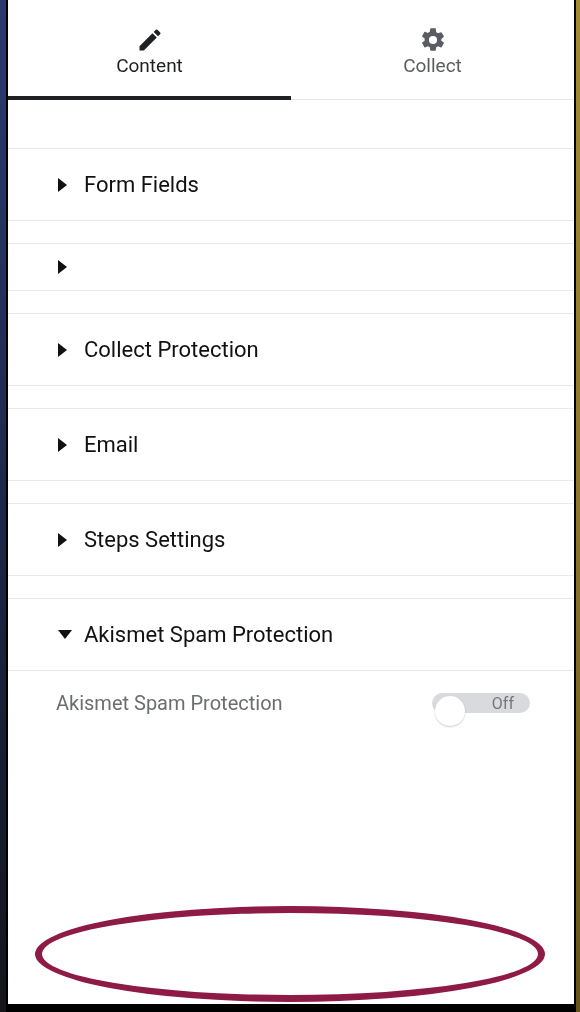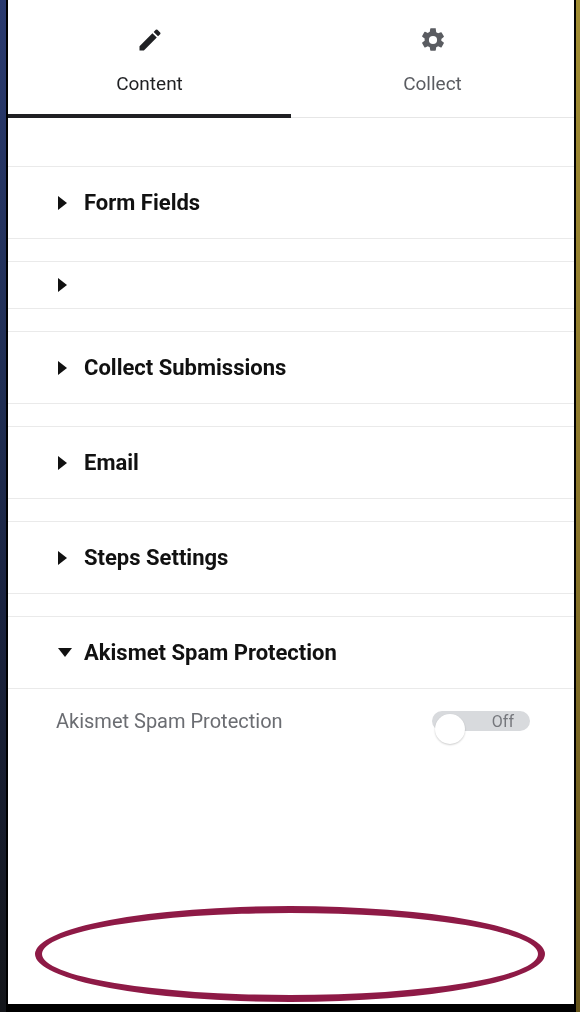--- a/index.html
+++ b/index.html
@@ -39,21 +39,20 @@
     display: flex;
     border-bottom: 1px solid #e6e6e6;
     background: #fff;
   }
   .tab {
     flex: 1;
     display: flex;
     flex-direction: column;
     align-items: center;
     justify-content: center;
-    gap: 18px;
     padding: 26px 0 22px;
     cursor: pointer;
     position: relative;
     color: #5a5c61;
     font-size: 19px;
   }
   .tab.active { color: #1f2023; }
   .tab.active::after {
     content: "";
     position: absolute; left: 0; right: 0; bottom: -1px; height: 4px;
@@ -75,21 +74,21 @@
   .spacer-top { height: 48px; }
 
   .acc-item {
     border-top: 1px solid #eaeaea;
     border-bottom: 1px solid #eaeaea;
     padding: 23px 24px 23px 48px;
     display: flex;
     align-items: center;
     cursor: pointer;
     font-size: 22px;
-    font-weight: 700;
+    font-weight: 400;
     color: #111;
     position: relative;
     margin-bottom: 22px;
     background: #fff;
   }
   .acc-item.expanded { margin-bottom: 0; }
   .acc-item .caret {
     position: absolute; left: 50px; width: 0; height: 0;
   }
   .acc-item .caret-right {
@@ -187,21 +186,21 @@
         <span class="acc-label">Form Fields</span>
       </div>
 
       <div class="acc-item">
         <span class="caret caret-right"></span>
       </div>
 
 
       <div class="acc-item">
         <span class="caret caret-right"></span>
-        <span class="acc-label">Collect Submissions</span>
+        <span class="acc-label">Collect Protection</span>
       </div>
 
       <div class="acc-item">
         <span class="caret caret-right"></span>
         <span class="acc-label">Email</span>
       </div>
 
       <div class="acc-item">
         <span class="caret caret-right"></span>
         <span class="acc-label">Steps Settings</span>

